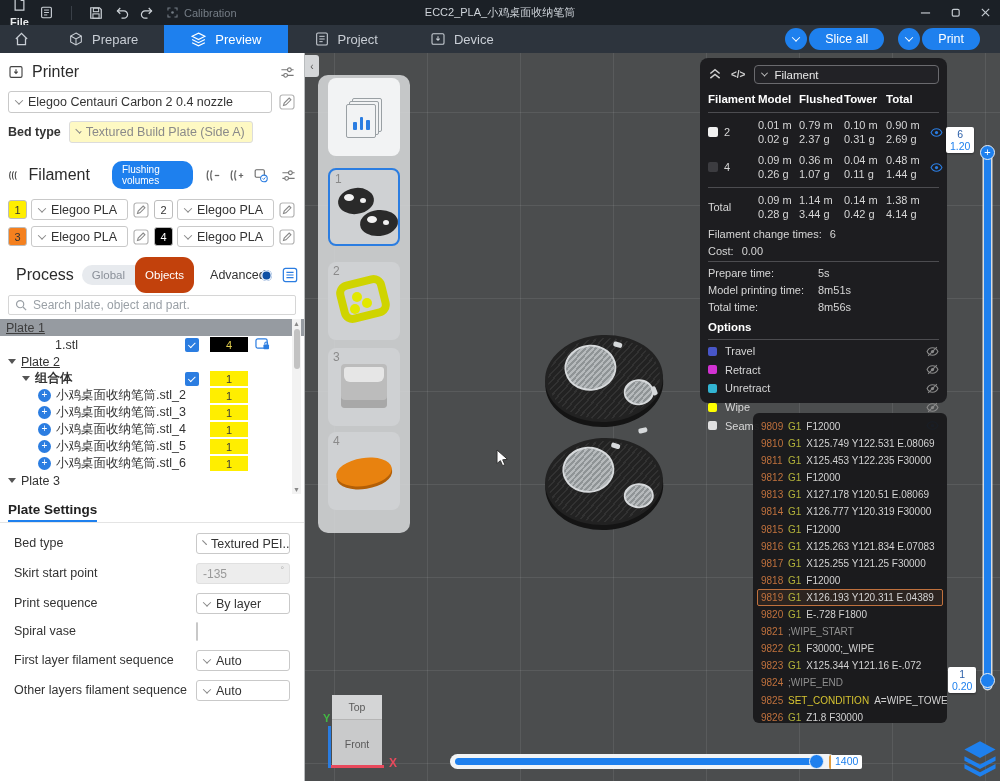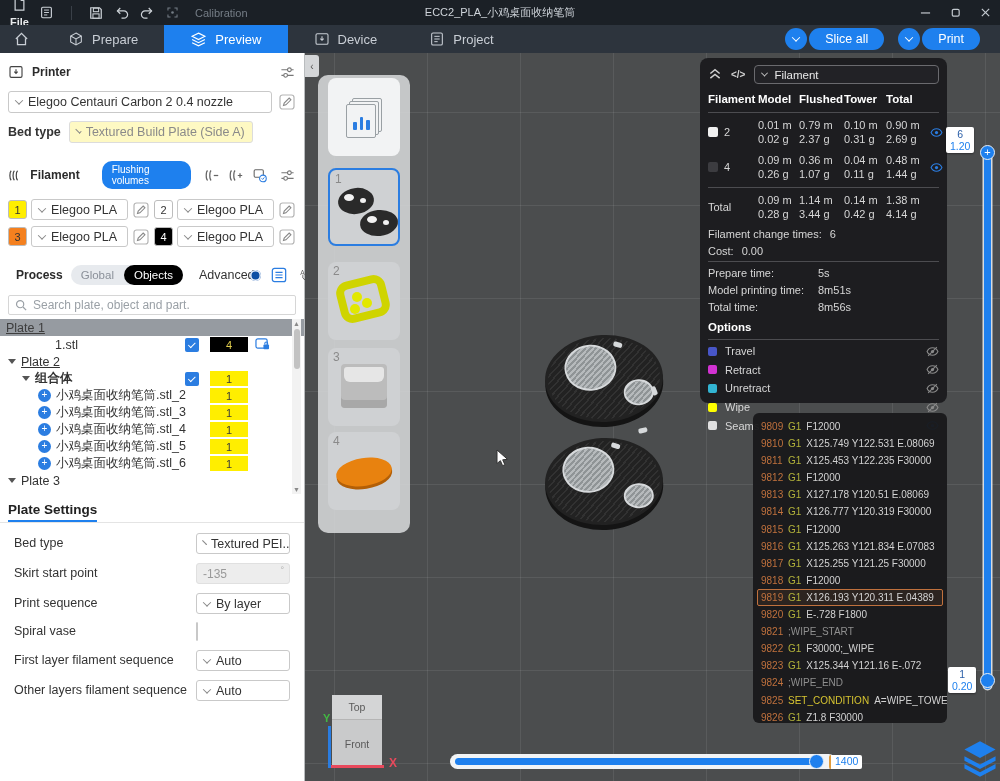--- a/index.html
+++ b/index.html
@@ -7,59 +7,59 @@
   body { font-family:"Liberation Sans", sans-serif; }
   .app { position:relative; width:1000px; height:781px; background:#4b4d4e; overflow:hidden; }
 
   
   .titlebar { position:absolute; left:0; top:0; width:1000px; height:25px; background:#1b2026;
     display:flex; align-items:center; color:#cdd2d8; font-size:11px; }
   .tb-left { display:flex; align-items:center; gap:10px; padding-left:10px; }
   .tb-file { display:flex; align-items:center; gap:5px; font-weight:bold; color:#e8eaec; font-size:11px; cursor:default;flex-direction:column; }
   .tb-divider { width:1px; height:14px; background:#3a4048; margin:0 6px; }
   .tb-icon { width:16px; height:16px; display:flex; align-items:center; justify-content:center; }
-  .tb-cal { display:flex; align-items:center; gap:16px; color:#757d86; }
+  .tb-cal { display:flex; align-items:center; gap:5px; color:#757d86; }
   .tb-title { position:absolute; left:0; right:0; text-align:center; color:#cfd4da; font-size:11px; pointer-events:none; }
   .tb-win { position:absolute; right:0; top:0; height:25px; display:flex; align-items:center; gap:0; }
   .winbtn { width:30px; height:25px; display:flex; align-items:center; justify-content:center; color:#c3c9cf; }
 
   
   .tabbar { position:absolute; left:0; top:25px; width:1000px; height:28px; background:#2d343d; display:flex; align-items:stretch; }
   .home-btn { width:42px; display:flex; align-items:center; justify-content:center; }
   .tab { display:flex; align-items:center; gap:8px; padding:0 26px; color:#c9ced5; font-size:13px; }
   .tab.active { background:#1e80ee; color:#ffffff; }
   .tab svg { flex:0 0 auto; }
   .tabbar-right { position:absolute; right:20px; top:3px; display:flex; gap:14px; }
   .split-btn { display:flex; align-items:center; gap:2px; }
   .split-chev { width:22px; height:22px; border-radius:11px; background:#1e80ee; display:flex; align-items:center; justify-content:center; }
   .split-main { height:22px; border-radius:11px; background:#1e80ee; color:#fff; font-size:12.5px; padding:0 16px; display:flex; align-items:center; }
   .chev { display:inline-block; width:6px; height:6px; border-left:1.6px solid #888; border-bottom:1.6px solid #888; transform:rotate(-45deg) translate(1px,-1px); }
   .chev.white { border-color:#fff; }
 
   
   .sidebar { position:absolute; left:0; top:53px; width:305px; height:728px; background:#ffffff; border-right:1px solid #b9bcbe; color:#333; }
   .sec-head { display:flex; align-items:center; gap:8px; padding:10px 8px 6px 8px; }
-  .sec-title { font-size:12px; font-weight:bold; color:#2b2b2b; }
+  .sec-title { font-size:16px; font-weight:normal; color:#2b2b2b; }
   .push { margin-left:auto; }
   .select { display:flex; align-items:center; gap:6px; border:1px solid #c9c9c9; border-radius:3px; background:#fff; height:22px; padding:0 7px; font-size:12.5px; color:#333; white-space:nowrap; overflow:hidden; }
   .select.gray { background:#fef9c3; border-color:#dcdcdc; color:#8a8a8a; }
   .preset-row { display:flex; align-items:center; gap:6px; padding:4px 8px 2px 8px; }
   .preset-row .select { flex:1; }
   .iconbox { width:18px; height:18px; display:flex; align-items:center; justify-content:center; }
   .bed-row { display:flex; align-items:center; gap:8px; padding:6px 8px; }
   .bed-label { font-size:12.5px; font-weight:bold; white-space:nowrap; }
   .bed-row .select { flex:1; max-width:184px; }
   .pill-blue { background:#1e80ee; color:#fff; font-size:10px; border-radius:10px; padding:3px 10px; }
   .fil-grid { display:grid; grid-template-columns:1fr 1fr; gap:6px 4px; padding:4px 8px; }
   .fil-slot { display:flex; align-items:center; gap:4px; }
   .fil-swatch { width:19px; height:19px; border:1px solid #bdbdbd; border-radius:3px; font-size:11px; display:flex; align-items:center; justify-content:center; }
   .fil-slot .select { flex:1; height:21px; }
   .seg { display:flex; background:#e7eaee; border-radius:11px; height:20px; align-items:center; }
   .seg span { font-size:11.5px; padding:0 10px; color:#8a9099; }
-  .seg .on { background:#000000; color:#fff; border-radius:11px; height:20px; display:flex; align-items:center; }
+  .seg .on { background:#c2410c; color:#fff; border-radius:11px; height:36px; display:flex; align-items:center; }
   .toggle { width:27px; height:15px; border-radius:8px; background:#2b7de1; position:relative; }
   .toggle::after { content:""; position:absolute; right:2px; top:2px; width:11px; height:11px; border-radius:50%; background:#0d4fa4; box-shadow:0 0 0 1.5px #eaf1fb inset; }
   .adv-label { font-size:12.5px; color:#333; }
   .search-row { margin:4px 8px; border:1px solid #d6d6d6; border-radius:2px; height:20px; display:flex; align-items:center; gap:6px; padding:0 6px; }
   .search-row input { border:none; outline:none; flex:1; font-size:12px; color:#444; font-family:"Liberation Sans",sans-serif; background:transparent; }
   .search-row input::placeholder { color:#9aa0a6; }
 
   .tree { position:relative; margin-top:2px; height:175px; overflow:hidden; }
   .trow { display:flex; align-items:center; height:17px; font-size:12.5px; color:#333; padding-right:40px; position:relative; }
   .trow .arrow { width:0; height:0; border-left:4px solid transparent; border-right:4px solid transparent; border-top:5px solid #555; margin:0 5px 0 0; }
@@ -254,31 +254,31 @@
     </div>
     <div class="tab active">
       <svg width="17" height="17" viewBox="0 0 24 24">
           <path d="M12 3l9 4.5L12 12 3 7.5z" fill="none" stroke="#fff" stroke-width="1.6"></path>
           <path d="M3 12l9 4.5 9-4.5M3 16.5 12 21l9-4.5" fill="none" stroke="#fff" stroke-width="1.6"></path>
         </svg>
       <span>Preview</span>
     </div>
     <div class="tab">
       <svg width="16" height="16" viewBox="0 0 24 24">
+          <rect x="4" y="3" width="16" height="18" rx="2" fill="none" stroke="#c9ced5" stroke-width="1.6"></rect>
+          <path d="M8 8h8M8 12h8M8 16h5" stroke="#c9ced5" stroke-width="1.5"></path>
+        </svg>
+      <span>Project</span>
+    </div>
+    <div class="tab">
+      <svg width="16" height="16" viewBox="0 0 24 24">
           <rect x="3" y="4" width="18" height="16" rx="2" fill="none" stroke="#c9ced5" stroke-width="1.6"></rect>
           <path d="M12 8v6M9.5 11.5 12 14l2.5-2.5" fill="none" stroke="#c9ced5" stroke-width="1.6"></path>
         </svg>
       <span>Device</span>
-    </div>
-    <div class="tab">
-      <svg width="16" height="16" viewBox="0 0 24 24">
-          <rect x="4" y="3" width="16" height="18" rx="2" fill="none" stroke="#c9ced5" stroke-width="1.6"></rect>
-          <path d="M8 8h8M8 12h8M8 16h5" stroke="#c9ced5" stroke-width="1.5"></path>
-        </svg>
-      <span>Project</span>
     </div>
     <div class="tabbar-right">
       <div class="split-btn">
         <div class="split-chev">
             <span class="chev white"></span>
           </div>
         <div class="split-main">Slice all</div>
       </div>
       <div class="split-btn">
         <div class="split-chev">

